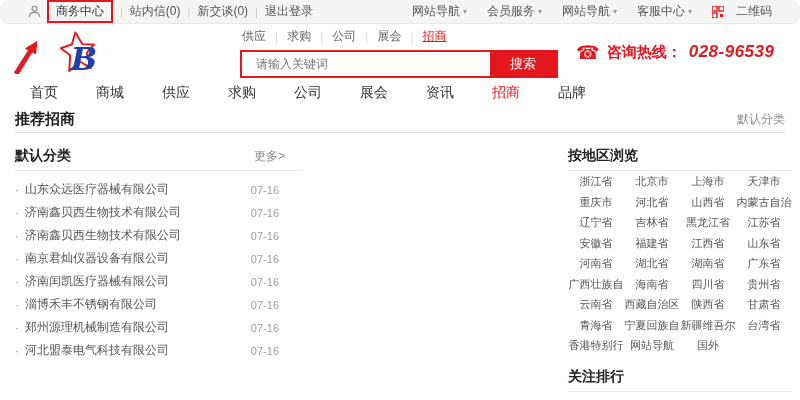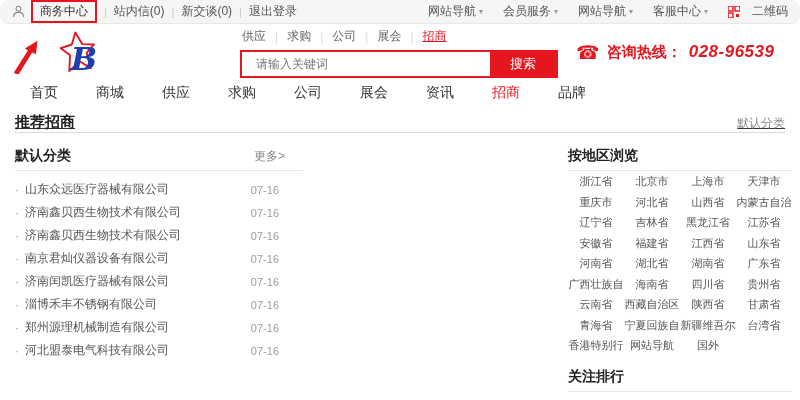--- a/index.html
+++ b/index.html
@@ -3,21 +3,21 @@
 <meta charset="utf-8">
 <style>
   * { margin:0; padding:0; box-sizing:border-box; }
   body { background:#fff; }
   .page { position:relative; width:800px; height:400px; background:#fff;
           font-family:"Liberation Sans", sans-serif; overflow:hidden; color:#333; }
 
   
   .topbar { position:absolute; left:0; top:0; width:800px; height:24px;
             background:#f5f5f5; border-bottom:1px solid #e8e8e8;
-            display:flex; align-items:center; padding:0 12px; font-size:12px; color:#555;border-radius:9px; }
+            display:flex; align-items:center; padding:0 28px; font-size:12px; color:#555;border-radius:9px; }
   .topbar .grp { display:flex; align-items:center; }
   .topbar .sep { color:#ccc; margin:0 7px; font-size:11px; }
   .user-ic { width:13px; height:13px; margin-right:6px; }
   .biz-box { border:2px solid #e4161e; padding:1px 7px; color:#333; cursor:pointer; }
   .top-right { margin-left:auto; display:flex; align-items:center; gap:20px; }
   .top-right .menu { display:flex; align-items:center; gap:3px; cursor:pointer; }
   .caret { font-size:8px; color:#999; }
   .qr { display:flex; align-items:center; gap:12px; cursor:pointer; }
 
   
@@ -46,22 +46,22 @@
   .hot-label { font-size:15px; font-weight:bold; }
   .hot-num { font-size:17px; font-weight:bold; font-style:italic; letter-spacing:0.5px; }
 
   
   .mainnav { position:absolute; left:30px; top:84px; display:flex; gap:38px; font-size:14px; color:#333; }
   .mainnav .nav-it { cursor:pointer; }
   .mainnav .active { color:#e4161e; }
 
   
   .section-row { position:absolute; left:15px; top:106px; width:770px; height:27px;
-                 border-bottom:1px solid #dadada; display:flex; align-items:flex-end;
-                 justify-content:space-between;text-decoration:underline; }
+                 border-bottom:1px solid #dadada; display:flex; align-items:center;
+                 justify-content:space-between; }
   .section-title { font-size:15px; font-weight:bold; color:#222; }
   .section-filter { font-size:12px; color:#888; cursor:pointer; }
 
   
   .panel-head { display:flex; justify-content:space-between; align-items:center;
                 height:29px; border-bottom:1px solid #e6e6e6; }
   .panel-title { font-size:14px; font-weight:bold; color:#222; }
   .more-link { font-size:12px; color:#888; cursor:pointer; padding-right:18px; }
 
   .leftcol { position:absolute; left:15px; top:142px; width:288px; }

